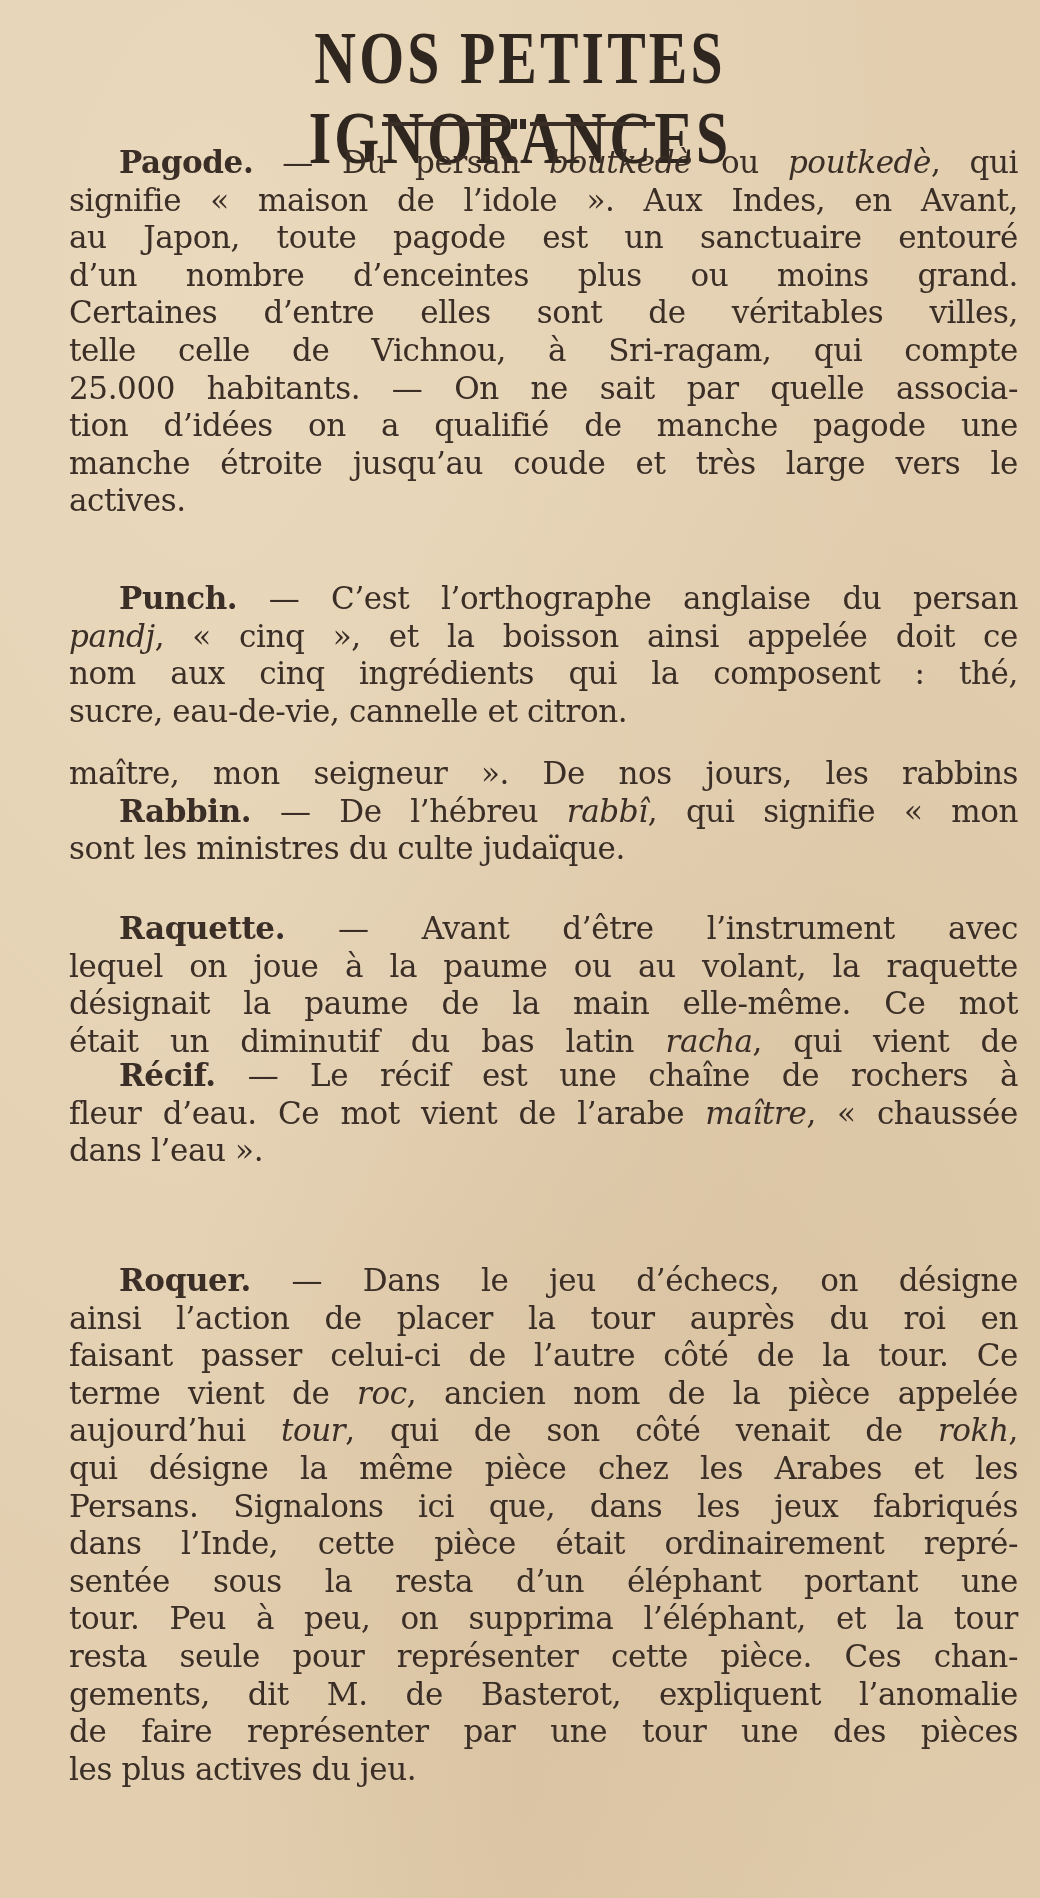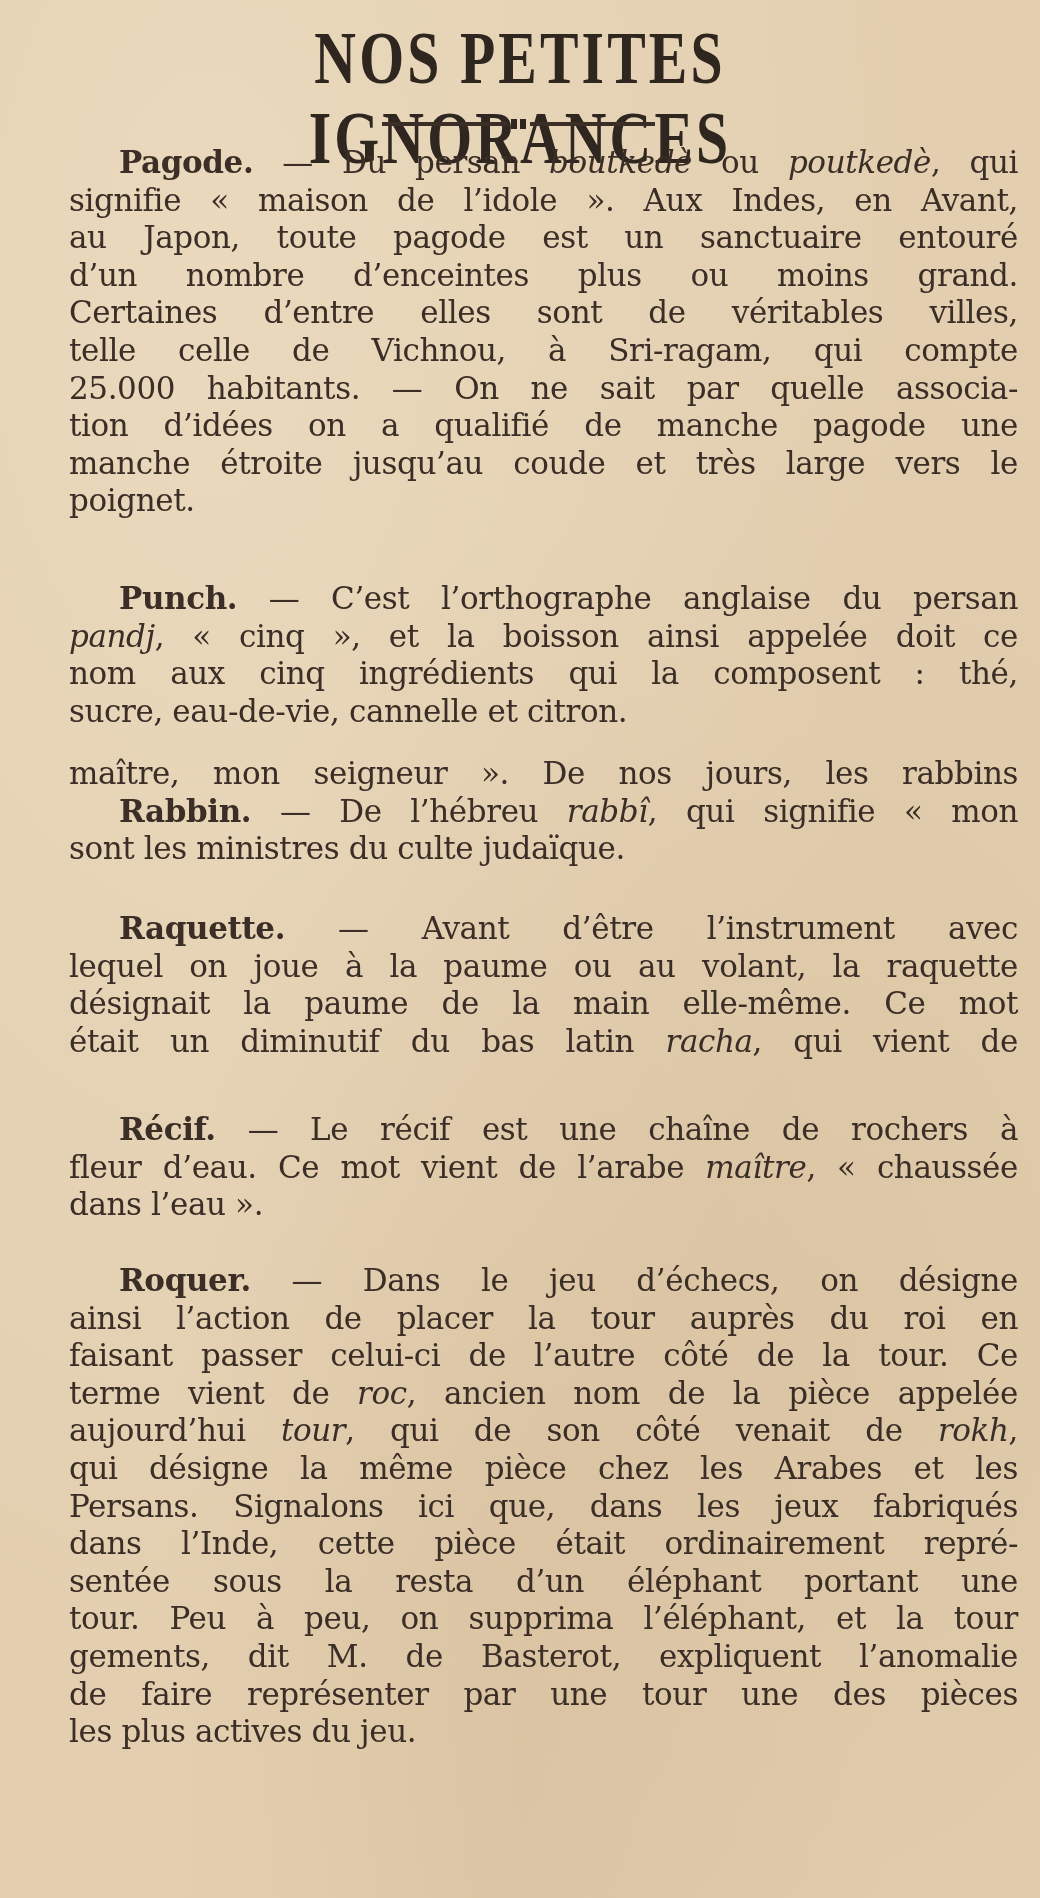--- a/index.html
+++ b/index.html
@@ -68,51 +68,52 @@
 <div class="article" style="top:144px;">
     <div class="line first"><span class="term">Pagode.</span><span> — Du persan </span><span class="it">boutkedè</span><span> ou </span><span class="it">poutkedè</span><span>, qui</span></div>
     <div class="line"><span>signifie « maison de l’idole ». Aux Indes, en Avant,</span></div>
     <div class="line"><span>au Japon, toute pagode est un sanctuaire entouré</span></div>
     <div class="line"><span>d’un nombre d’enceintes plus ou moins grand.</span></div>
     <div class="line"><span>Certaines d’entre elles sont de véritables villes,</span></div>
     <div class="line"><span>telle celle de Vichnou, à Sri-ragam, qui compte</span></div>
     <div class="line"><span>25.000 habitants. — On ne sait par quelle associa-</span></div>
     <div class="line"><span>tion d’idées on a qualifié de manche pagode une</span></div>
     <div class="line"><span>manche étroite jusqu’au coude et très large vers le</span></div>
-    <div class="line last"><span>poignet.</span></div>
+    <div class="line last"><span>actives.</span></div>
   </div>
 <div class="article" style="top:580px;">
     <div class="line first"><span class="term">Punch.</span><span> — C’est l’orthographe anglaise du persan</span></div>
     <div class="line"><span class="it">pandj</span><span>, « cinq », et la boisson ainsi appelée doit ce</span></div>
     <div class="line"><span>nom aux cinq ingrédients qui la composent : thé,</span></div>
     <div class="line last"><span>sucre, eau-de-vie, cannelle et citron.</span></div>
   </div>
 <div class="article" style="top:755px;">
     <div class="line"><span>maître, mon seigneur ». De nos jours, les rabbins</span></div>
     <div class="line first"><span class="term">Rabbin.</span><span> — De l’hébreu </span><span class="it">rabbî</span><span>, qui signifie « mon</span></div>
     <div class="line last"><span>sont les ministres du culte judaïque.</span></div>
   </div>
 <div class="article" style="top:910px;">
     <div class="line first"><span class="term">Raquette.</span><span> — Avant d’être l’instrument avec</span></div>
     <div class="line"><span>lequel on joue à la paume ou au volant, la raquette</span></div>
     <div class="line"><span>désignait la paume de la main elle-même. Ce mot</span></div>
     <div class="line"><span>était un diminutif du bas latin </span><span class="it">racha</span><span>, qui vient de</span></div>
   </div>
-<div class="article" style="top:1111px;">
+<div class="article" style="top:1057px;">
     <div class="line first"><span class="term">Récif.</span><span> — Le récif est une chaîne de rochers à</span></div>
     <div class="line"><span>fleur d’eau. Ce mot vient de l’arabe </span><span class="it">maître</span><span>, « chaussée</span></div>
     <div class="line last"><span>dans l’eau ».</span></div>
   </div>
 <div class="article" style="top:1262px;">
     <div class="line first"><span class="term">Roquer.</span><span> — Dans le jeu d’échecs, on désigne</span></div>
     <div class="line"><span>ainsi l’action de placer la tour auprès du roi en</span></div>
     <div class="line"><span>faisant passer celui-ci de l’autre côté de la tour. Ce</span></div>
     <div class="line"><span>terme vient de </span><span class="it">roc</span><span>, ancien nom de la pièce appelée</span></div>
     <div class="line"><span>aujourd’hui </span><span class="it">tour</span><span>, qui de son côté venait de </span><span class="it">rokh</span><span>,</span></div>
     <div class="line"><span>qui désigne la même pièce chez les Arabes et les</span></div>
     <div class="line"><span>Persans. Signalons ici que, dans les jeux fabriqués</span></div>
     <div class="line"><span>dans l’Inde, cette pièce était ordinairement repré-</span></div>
     <div class="line"><span>sentée sous la resta d’un éléphant portant une</span></div>
     <div class="line"><span>tour. Peu à peu, on supprima l’éléphant, et la tour</span></div>
+    <div class="line"><span>resta seule pour représenter cette pièce. Ces chan-</span></div>
     <div class="line"><span>gements, dit M. de Basterot, expliquent l’anomalie</span></div>
     <div class="line"><span>de faire représenter par une tour une des pièces</span></div>
     <div class="line last"><span>les plus actives du jeu.</span></div>
   </div>
 
 </body></html>

